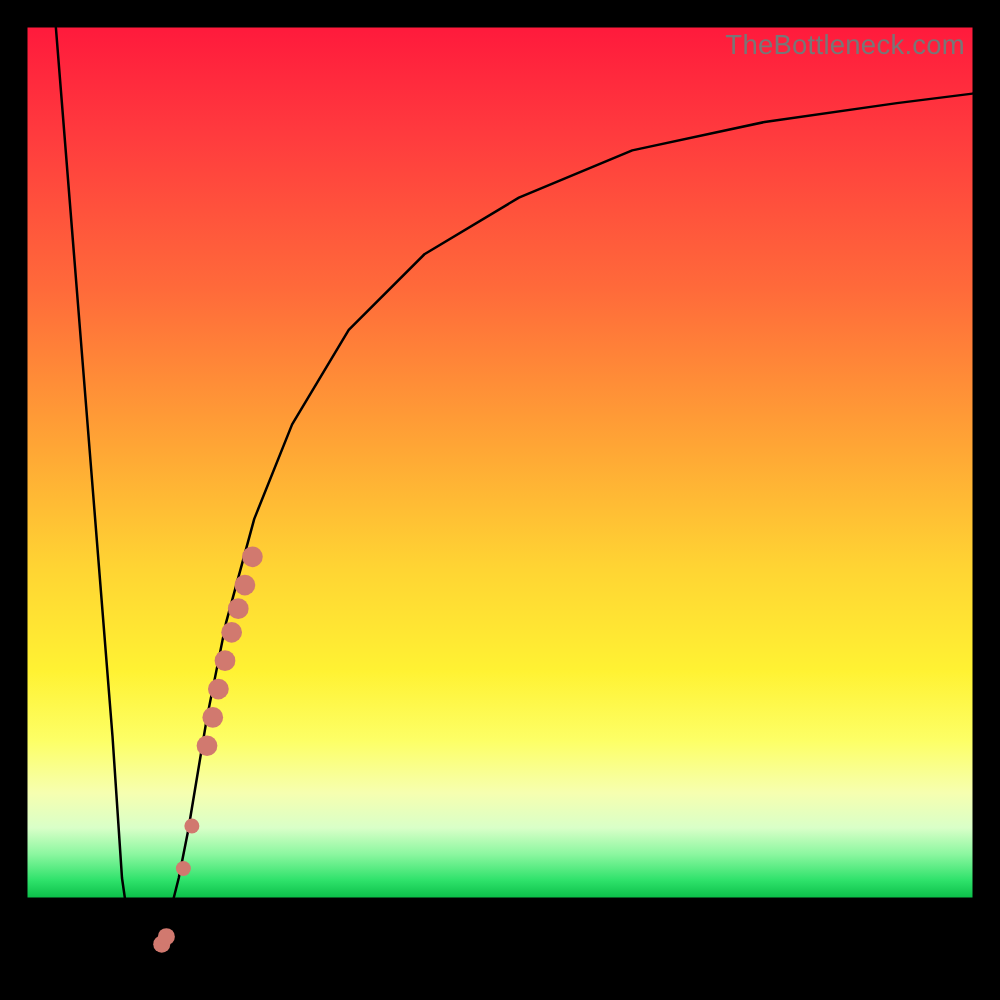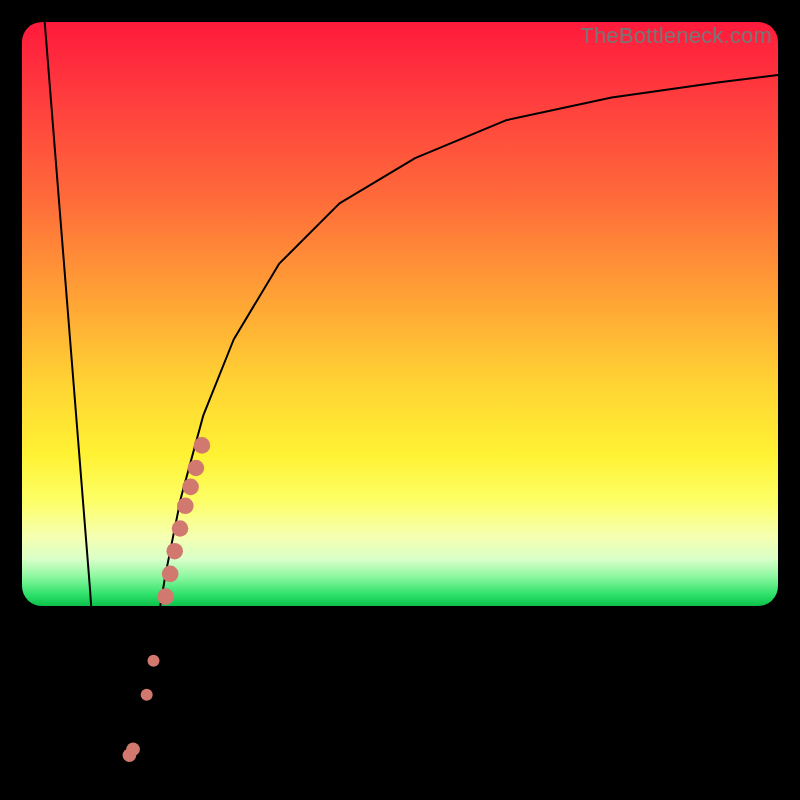--- a/index.html
+++ b/index.html
@@ -15,38 +15,37 @@
     position: relative;
     width: 800px;
     height: 800px;
     background: #000;
   }
   .plot-area {
     position: absolute;
     left: 22px;
     top: 22px;
     width: 756px;
-    height: 584px;
+    height: 696px;
     
     background: linear-gradient(
       to bottom,
       #ff1a3c 0%,
       #ff3a3e 12%,
       #ff6a3a 30%,
       #ffa535 48%,
       #ffd433 62%,
       #fff233 74%,
       #fdff66 82%,
       #f6ffb0 88%,
       #d9ffc8 92%,
       #8cf7a0 95%,
       #2fe26b 98%,
       #0cc04a 100%
     );
-    border-radius: 20px;
   }
   .watermark {
     position: absolute;
     top: 1px;
     right: 6px;
     color: #777;
     font-size: 22px;
     font-weight: 400;
     letter-spacing: 0.2px;
     user-select: none;

